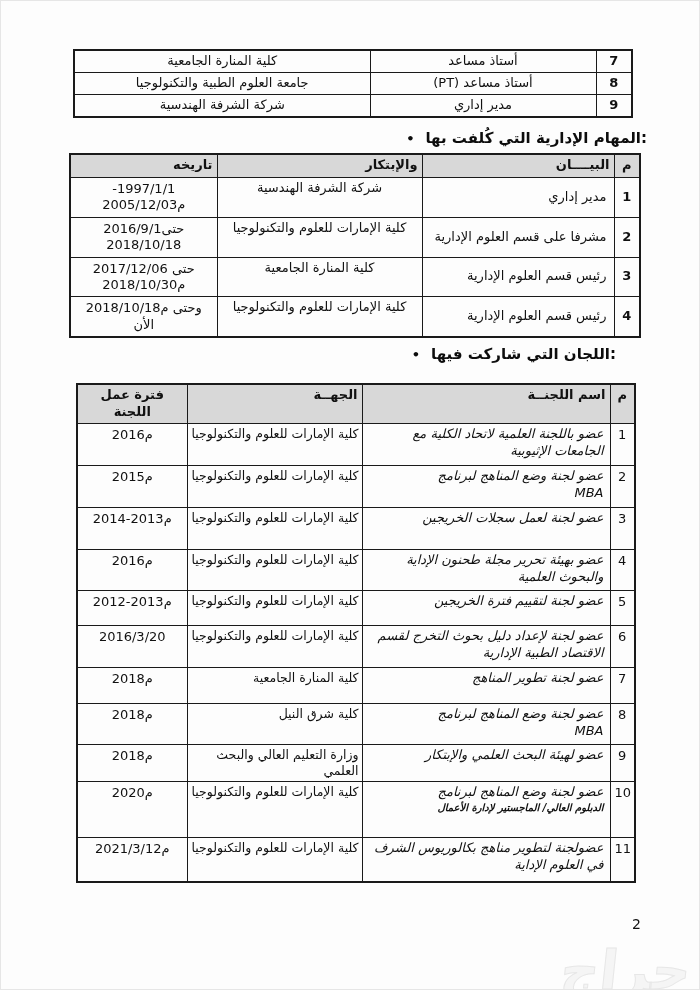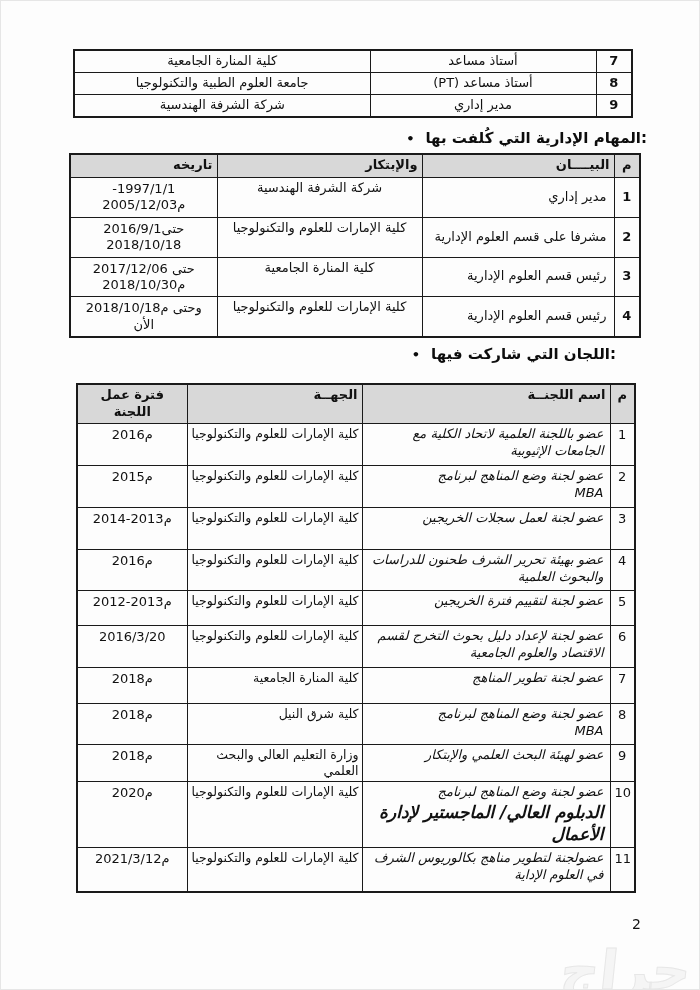--- a/index.html
+++ b/index.html
@@ -49,21 +49,21 @@
   
   #t3{left:75px;top:382px;width:558px;}
   #t3 td.num{text-align:center;padding-top:3px;}
   #t3 td.name{text-align:right;padding-right:6px;font-style:italic;}
   #t3 td.entity{text-align:right;padding-right:3px;font-size:12.5px;}
   
   .dt{display:block;direction:ltr;unicode-bidi:isolate;text-align:center;}
   td.datec{text-align:center;padding-top:3px;margin-left:12px;}
   .name2{display:block;}
   .name2.center{text-align:right;}
-  .name2.boldsm{font-weight:bold;font-size:17px;text-align:right;}
+  .name2.boldsm{font-weight:bold;font-size:10px;text-align:right;}
   
   .heading{
     position:absolute;
     display:flex;direction:ltr;align-items:center;gap:11px;
     font-weight:bold;font-size:15px;color:#0d0d0d;
     white-space:nowrap;
   }
   #h1{top:128px;right:52px;}
   #h2{top:344px;right:83px;}
   .bullet{font-size:13px;line-height:1;}
@@ -208,37 +208,37 @@
     <tr style="height:42px">
       <td class="num">3</td>
       <td class="name">عضو لجنة لعمل سجلات الخريجين</td>
       <td class="entity">كلية الإمارات للعلوم والتكنولوجيا</td>
       <td class="datec">
             <span class="dt">2014-2013م</span>
           </td>
     </tr>
     <tr style="height:41px">
       <td class="num">4</td>
-      <td class="name">عضو بهيئة تحرير الشرف طحنون للدراسات والبحوث العلمية</td>
+      <td class="name">عضو بهيئة تحرير مجلة طحنون الإداية والبحوث العلمية</td>
       <td class="entity">كلية الإمارات للعلوم والتكنولوجيا</td>
       <td class="datec">
             <span class="dt">2016م</span>
           </td>
     </tr>
     <tr style="height:35px">
       <td class="num">5</td>
       <td class="name">عضو لجنة لتقييم فترة الخريجين</td>
       <td class="entity">كلية الإمارات للعلوم والتكنولوجيا</td>
       <td class="datec">
             <span class="dt">2012-2013م</span>
           </td>
     </tr>
     <tr style="height:42px">
       <td class="num">6</td>
-      <td class="name">عضو لجنة لإعداد دليل بحوث التخرج لقسم الاقتصاد والعلوم الجامعية</td>
+      <td class="name">عضو لجنة لإعداد دليل بحوث التخرج لقسم الاقتصاد الطبية الإدارية</td>
       <td class="entity">كلية الإمارات للعلوم والتكنولوجيا</td>
       <td class="datec">
             <span class="dt">2016/3/20</span>
           </td>
     </tr>
     <tr style="height:36px">
       <td class="num">7</td>
       <td class="name">عضو لجنة تطوير المناهج</td>
       <td class="entity">كلية المنارة الجامعية</td>
       <td class="datec">

